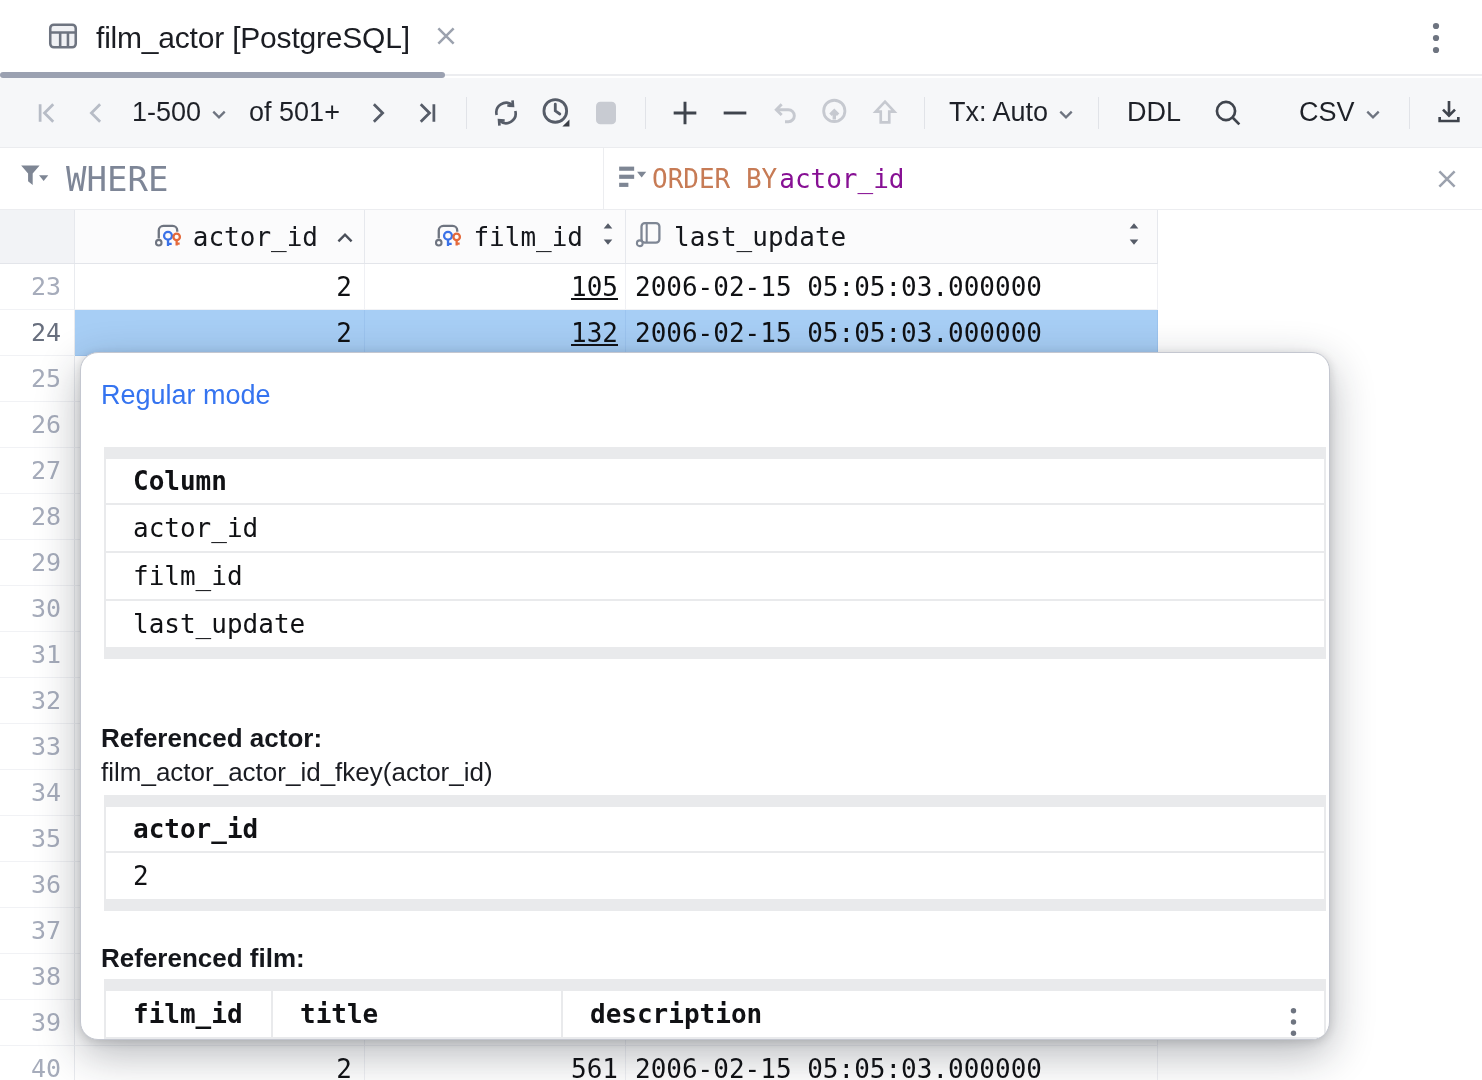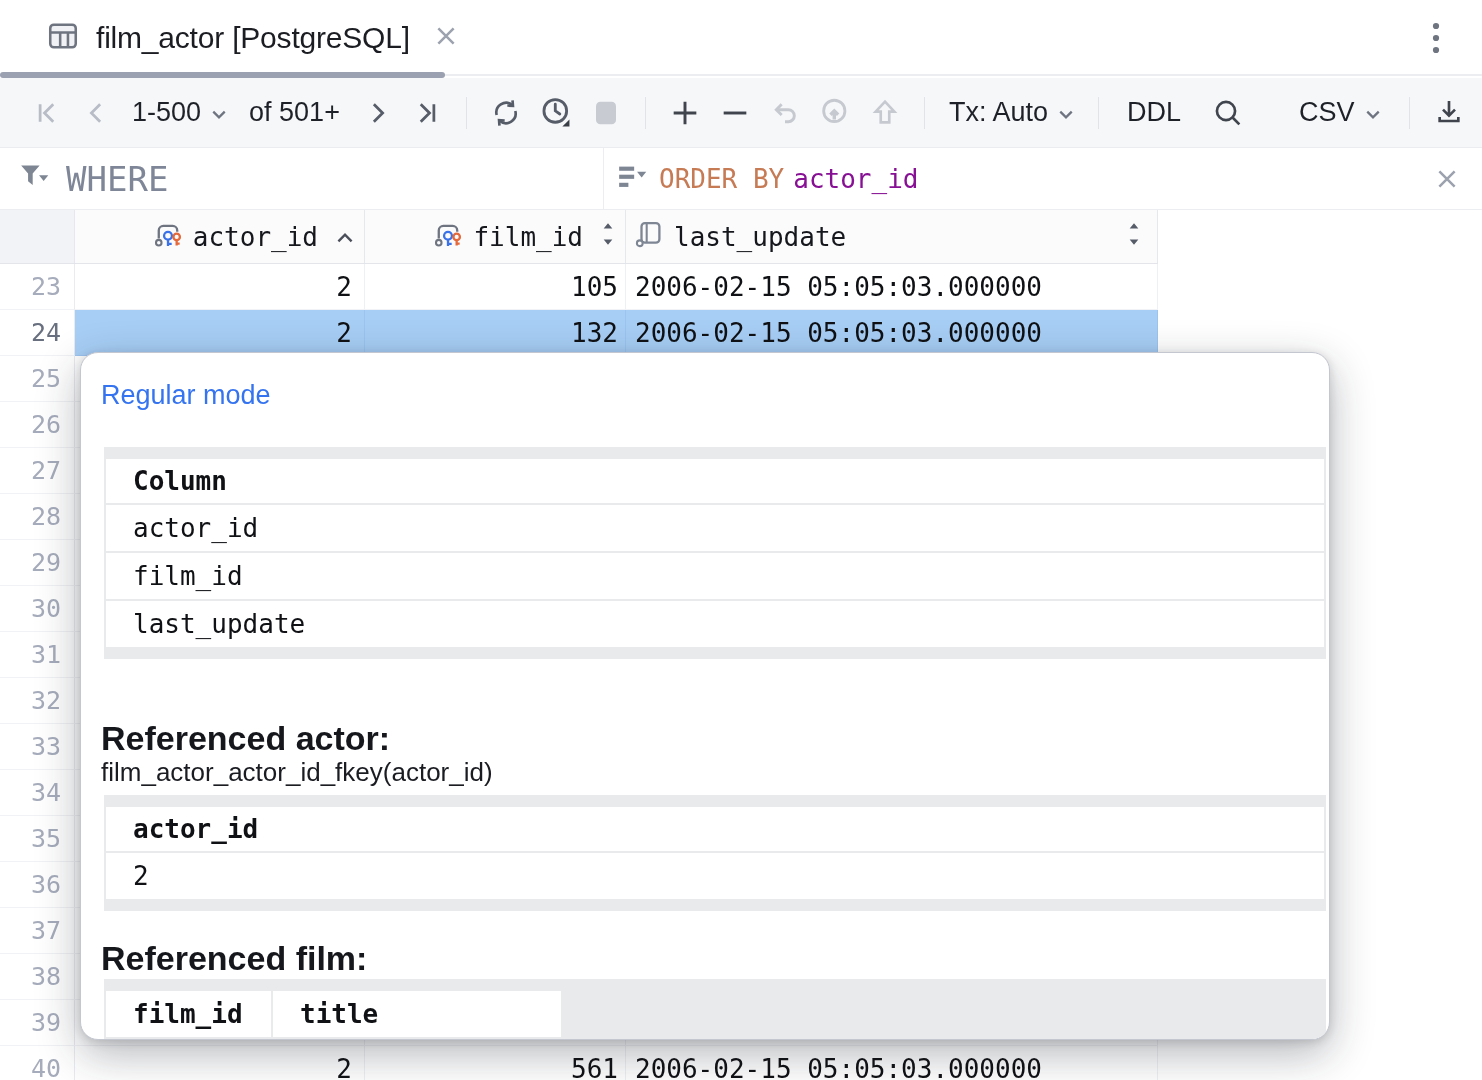--- a/index.html
+++ b/index.html
@@ -27,21 +27,21 @@
     flex:none; }
   .tsep { width:1px; height:32px; background:#E1E3E8; margin:0 14px; flex:none; }
   .chev { margin-top:4px; }
 
   
   .filterbar { position:absolute; left:0; top:148px; width:100%; height:62px; background:#fff;
     border-bottom:1px solid #ECEDF0; display:flex; font-family:"DejaVu Sans Mono", monospace; }
   .fwhere { width:604px; border-right:1px solid #ECEDF0; display:flex; align-items:center;
     gap:16px; padding-left:20px; }
   .fwhere-label { font-size:34px; color:#7E8697; }
-  .forder { flex:1; display:flex; align-items:center; gap:11px; padding-left:14px;
+  .forder { flex:1; display:flex; align-items:center; gap:4px; padding-left:14px;
     position:relative; }
   .forder-kw { font-size:26px; color:var(--kw,#C77B55); }
   .forder-val { font-size:26px; color:var(--ident,#871094); margin-left:-2px; }
   .fclose { position:absolute; right:16px; top:12px; width:38px; height:38px; display:flex;
     align-items:center; justify-content:center; }
 
   
   .gridhead { position:absolute; left:0; top:210px; width:1158px; height:54px; background:#FBFBFC;
     display:flex; border-bottom:1px solid #E3E5EA; font-family:"DejaVu Sans Mono", monospace; }
   .gh { display:flex; align-items:center; border-right:1px solid #E6E8ED; font-size:26px;
@@ -52,40 +52,40 @@
   .gh-c3 { width:532px; padding-left:8px; }
 
   .gridbody { position:absolute; left:0; top:264px; width:1158px; height:816px;
     font-family:"DejaVu Sans Mono", monospace; }
   .grow { display:flex; height:46px; }
   .cell { display:flex; align-items:center; border-right:1px solid #EFF0F4;
     border-bottom:1px solid #F1F2F5; font-size:26px; color:#101114; background:#fff; }
   .cell.gut { width:75px; justify-content:flex-end; padding-right:13px; font-size:25px;
     color:#A6ACBB; border-right:1px solid #E9EBEF; }
   .cell.c1 { width:290px; justify-content:flex-end; padding-right:12px; }
-  .cell.c2 { width:261px; justify-content:flex-end; padding-right:7px; }
+  .cell.c2 { width:261px; justify-content:flex-end; padding-right:7px;text-decoration:underline; }
   .cell.c3 { width:532px; padding-left:9px; }
   .grow.sel .cell { background:var(--sel,#A7CEF5); border-right-color:#9CC4EF;
     border-bottom-color:#9CC4EF; }
   .grow.sel .cell.gut { background:#fff; color:#686F7E; border-right-color:#E9EBEF;
     border-bottom-color:#F1F2F5;padding-left:14px; }
 
   
   .popup { position:absolute; left:80px; top:352px; width:1250px; height:688px; background:#fff;
     border:1px solid #C4C7D0; border-radius:18px; overflow:hidden; z-index:10;
     box-shadow:0 14px 44px rgba(25,30,45,.32), 0 2px 10px rgba(0,0,0,.14); }
   .pmode { margin:24px 0 0 20px; font-size:27px; color:var(--link,#3574F0); height:36px;
     display:flex; align-items:center; width:fit-content; cursor:pointer; }
   .ptable { background:#E9EAEC; padding:12px 2px; margin:0 3px 0 23px; display:flex;
     flex-direction:column; gap:2px; font-family:"DejaVu Sans Mono", monospace; }
   .ptable.t1 { margin-top:34px; }
   .prow { background:#fff; height:46px; display:flex; align-items:center; padding-left:27px;
     font-size:26px; color:#101114; }
   .prow.phead { height:44px; font-weight:bold; }
-  .psec-title { margin:64px 0 0 20px; font-size:34px; font-weight:bold; color:#15171c;
+  .psec-title { margin:64px 0 0 20px; font-size:26px; font-weight:bold; color:#15171c;
     height:30px; display:flex; align-items:center; }
   .psec-title.film { margin-top:32px; }
   .pfkey { margin:4px 0 0 20px; font-size:26px; color:#1a1c22; height:30px; display:flex;
     align-items:center; }
   .ptable.t2 { margin-top:8px; }
   .ptable.t3 { margin-top:6px; position:relative; }
   .prow3 { display:flex; gap:2px; background:transparent; padding:0; height:auto; }
   .pcell { background:#fff; height:46px; display:flex; align-items:center; padding-left:27px;
     font-size:26px; color:#101114; }
   .prow3.phead3 .pcell { font-weight:bold; }
@@ -444,20 +444,30 @@
     <div class="ptable t2">
       <div class="prow phead">actor_id</div>
       <div class="prow">2</div>
     </div>
 
     <div class="psec-title film">Referenced film:</div>
     <div class="ptable t3">
       <div class="prow3 phead3">
         <div class="pcell pc-filmid">film_id</div>
         <div class="pcell pc-title">title</div>
+        <div class="pcell pc-desc">
+          <span>description</span>
+          <span class="t3-kebab">
+            <svg width="9" height="32" viewBox="0 0 8 28" fill="#6E7480">
+              <circle cx="4" cy="4" r="2.4"></circle>
+                <circle cx="4" cy="14" r="2.4"></circle>
+                <circle cx="4" cy="24" r="2.4"></circle>
+            </svg>
+          </span>
+        </div>
       </div>
       <div class="prow3">
         <div class="pcell pc-filmid"></div>
         <div class="pcell pc-title"></div>
         <div class="pcell pc-desc"></div>
       </div>
     </div>
   </div>
 
 </div>

